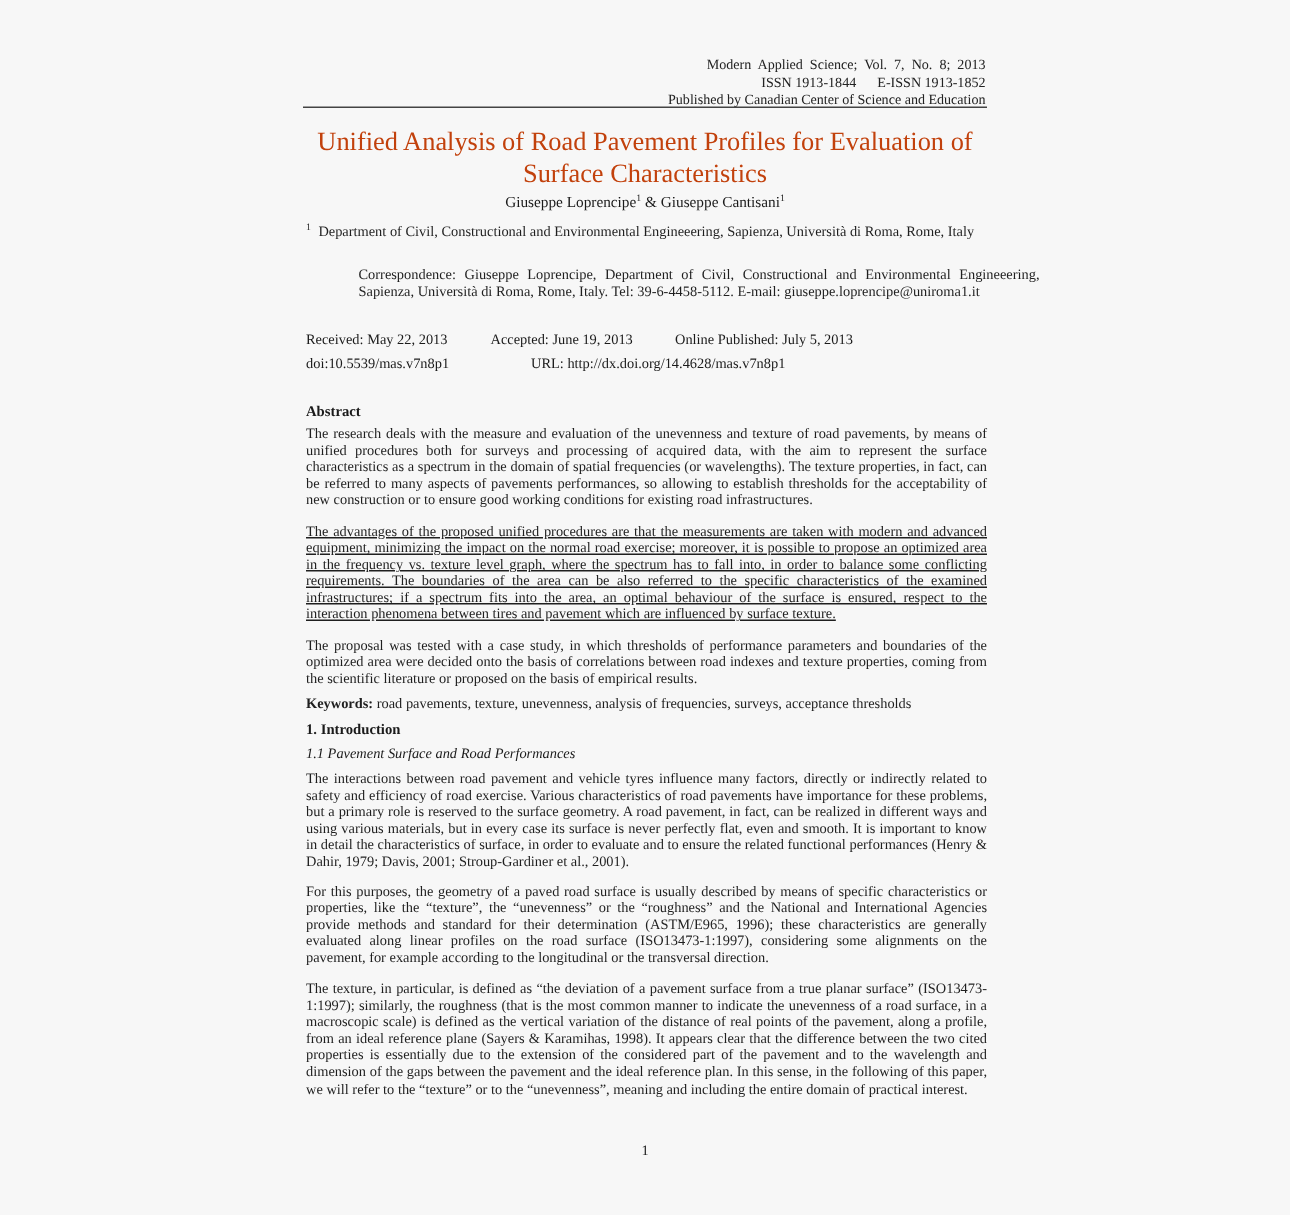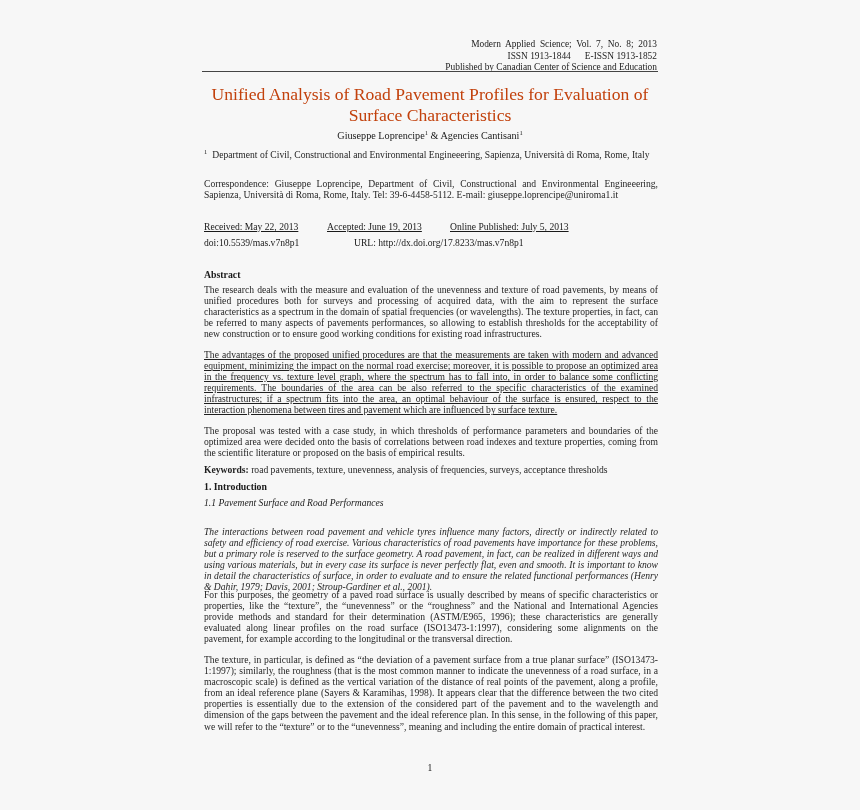--- a/index.html
+++ b/index.html
@@ -62,30 +62,30 @@
       position: absolute;
       left: 204px;
       width: 454px;
       font-size: 9.6px;
       line-height: 11.1px;
       text-align: justify;
       color: #1f1f1f;
     }
     .affil { top: 149px; }
     .affil sup { margin-right: 5px; }
-    .corr { top: 178px; }
+    .corr { top: 178px; margin-left: 35px; }
     .dates {
       position: absolute;
       left: 204px;
       top: 221px;
       font-size: 9.6px;
       line-height: 11px;
       white-space: nowrap;
     }
-    .dates span { display: inline-block; text-decoration: underline; }
+    .dates span { display: inline-block; }
     .doi {
       position: absolute;
       left: 204px;
       top: 237px;
       font-size: 9.6px;
       line-height: 11px;
       white-space: nowrap;
     }
     .abstract-head {
       position: absolute;
@@ -106,21 +106,21 @@
       font-size: 9.8px;
       font-weight: bold;
     }
     .subsec-head {
       position: absolute;
       left: 204px;
       top: 497px;
       font-size: 9.6px;
       font-style: italic;
     }
-    .p4 { top: 526px; font-style: italic; }
+    .p4 { top: 514px; }
     .p5 { top: 589px; }
     .p6 { top: 654px; }
     .page-number {
       position: absolute;
       left: 420px;
       width: 20px;
       top: 762px;
       text-align: center;
       font-size: 9.6px;
     }
@@ -133,35 +133,35 @@
   <div class="journal-header">
     <div style="white-space:pre;">Modern  Applied  Science;  Vol.  7,  No.  8;  2013</div>
     <div style="white-space:pre;">ISSN 1913-1844      E-ISSN 1913-1852</div>
     <div>Published by Canadian Center of Science and Education</div>
   </div>
   <div class="header-rule"></div>
 
   <div class="title">Unified Analysis of Road Pavement Profiles for Evaluation of Surface Characteristics</div>
 
   <div class="authors">
-    <span>Giuseppe Loprencipe</span><sup>1</sup><span style="white-space:pre;"> &amp; </span><span>Agencies Cantisani</span><sup>1</sup>
+    <span>Giuseppe Loprencipe</span><sup>1</sup><span style="white-space:pre;"> &amp; </span><span>Giuseppe Cantisani</span><sup>1</sup>
   </div>
 
   <div class="block affil">
     <sup>1</sup><span>Department of Civil, Constructional and Environmental Engineeering, Sapienza, Università di Roma, Rome, Italy</span>
   </div>
 
   <div class="block corr">Correspondence: Giuseppe Loprencipe, Department of Civil, Constructional and Environmental Engineeering, Sapienza, Università di Roma, Rome, Italy. Tel: 39-6-4458-5112. E-mail: giuseppe.loprencipe@uniroma1.it</div>
 
   <div class="dates">
     <span style="width:123px;">Received: May 22, 2013</span><span style="width:123px;">Accepted: June 19, 2013</span><span>Online Published: July 5, 2013</span>
   </div>
 
   <div class="doi">
-    <span style="display:inline-block;width:150px;">doi:10.5539/mas.v7n8p1</span><span>URL: http://dx.doi.org/17.8233/mas.v7n8p1</span>
+    <span style="display:inline-block;width:150px;">doi:10.5539/mas.v7n8p1</span><span>URL: http://dx.doi.org/14.4628/mas.v7n8p1</span>
   </div>
 
   <div class="abstract-head">Abstract</div>
   <div class="block p1">The research deals with the measure and evaluation of the unevenness and texture of road pavements, by means of unified procedures both for surveys and processing of acquired data, with the aim to represent the surface characteristics as a spectrum in the domain of spatial frequencies (or wavelengths). The texture properties, in fact, can be referred to many aspects of pavements performances, so allowing to establish thresholds for the acceptability of new construction or to ensure good working conditions for existing road infrastructures.</div>
   <div class="block p2">The advantages of the proposed unified procedures are that the measurements are taken with modern and advanced equipment, minimizing the impact on the normal road exercise; moreover, it is possible to propose an optimized area in the frequency vs. texture level graph, where the spectrum has to fall into, in order to balance some conflicting requirements. The boundaries of the area can be also referred to the specific characteristics of the examined infrastructures; if a spectrum fits into the area, an optimal behaviour of the surface is ensured, respect to the interaction phenomena between tires and pavement which are influenced by surface texture.</div>
   <div class="block p3">The proposal was tested with a case study, in which thresholds of performance parameters and boundaries of the optimized area were decided onto the basis of correlations between road indexes and texture properties, coming from the scientific literature or proposed on the basis of empirical results.</div>
 
   <div class="block keywords">
     <b>Keywords:</b><span style="white-space:pre;"> road pavements, texture, unevenness, analysis of frequencies, surveys, acceptance thresholds</span>
   </div>

